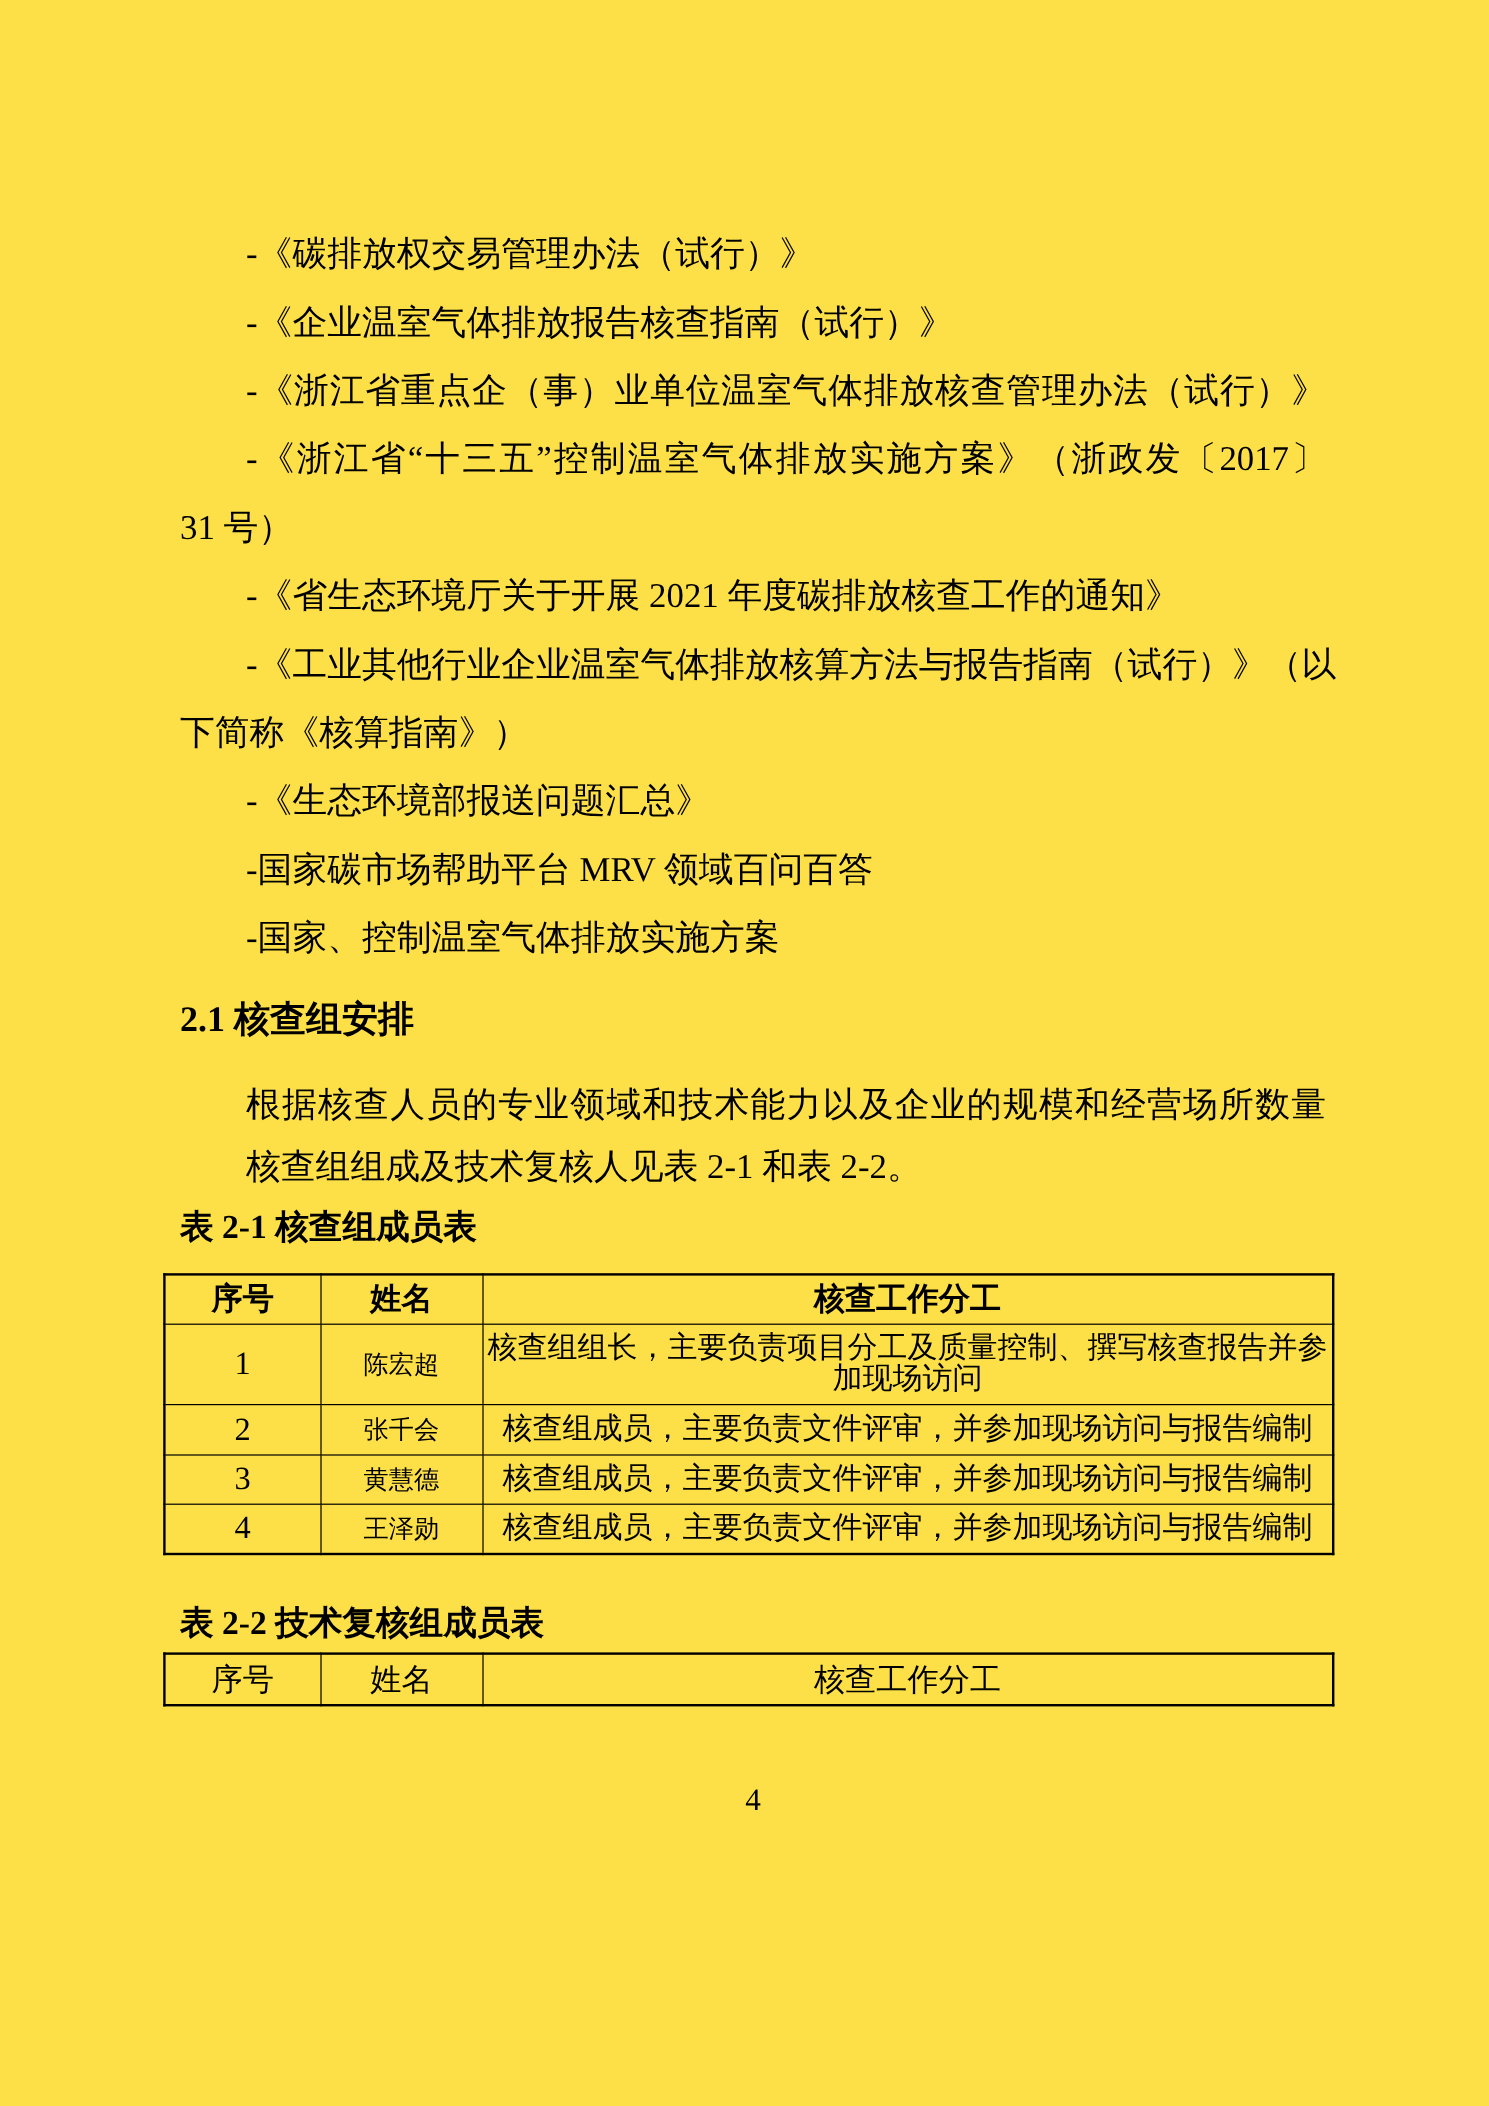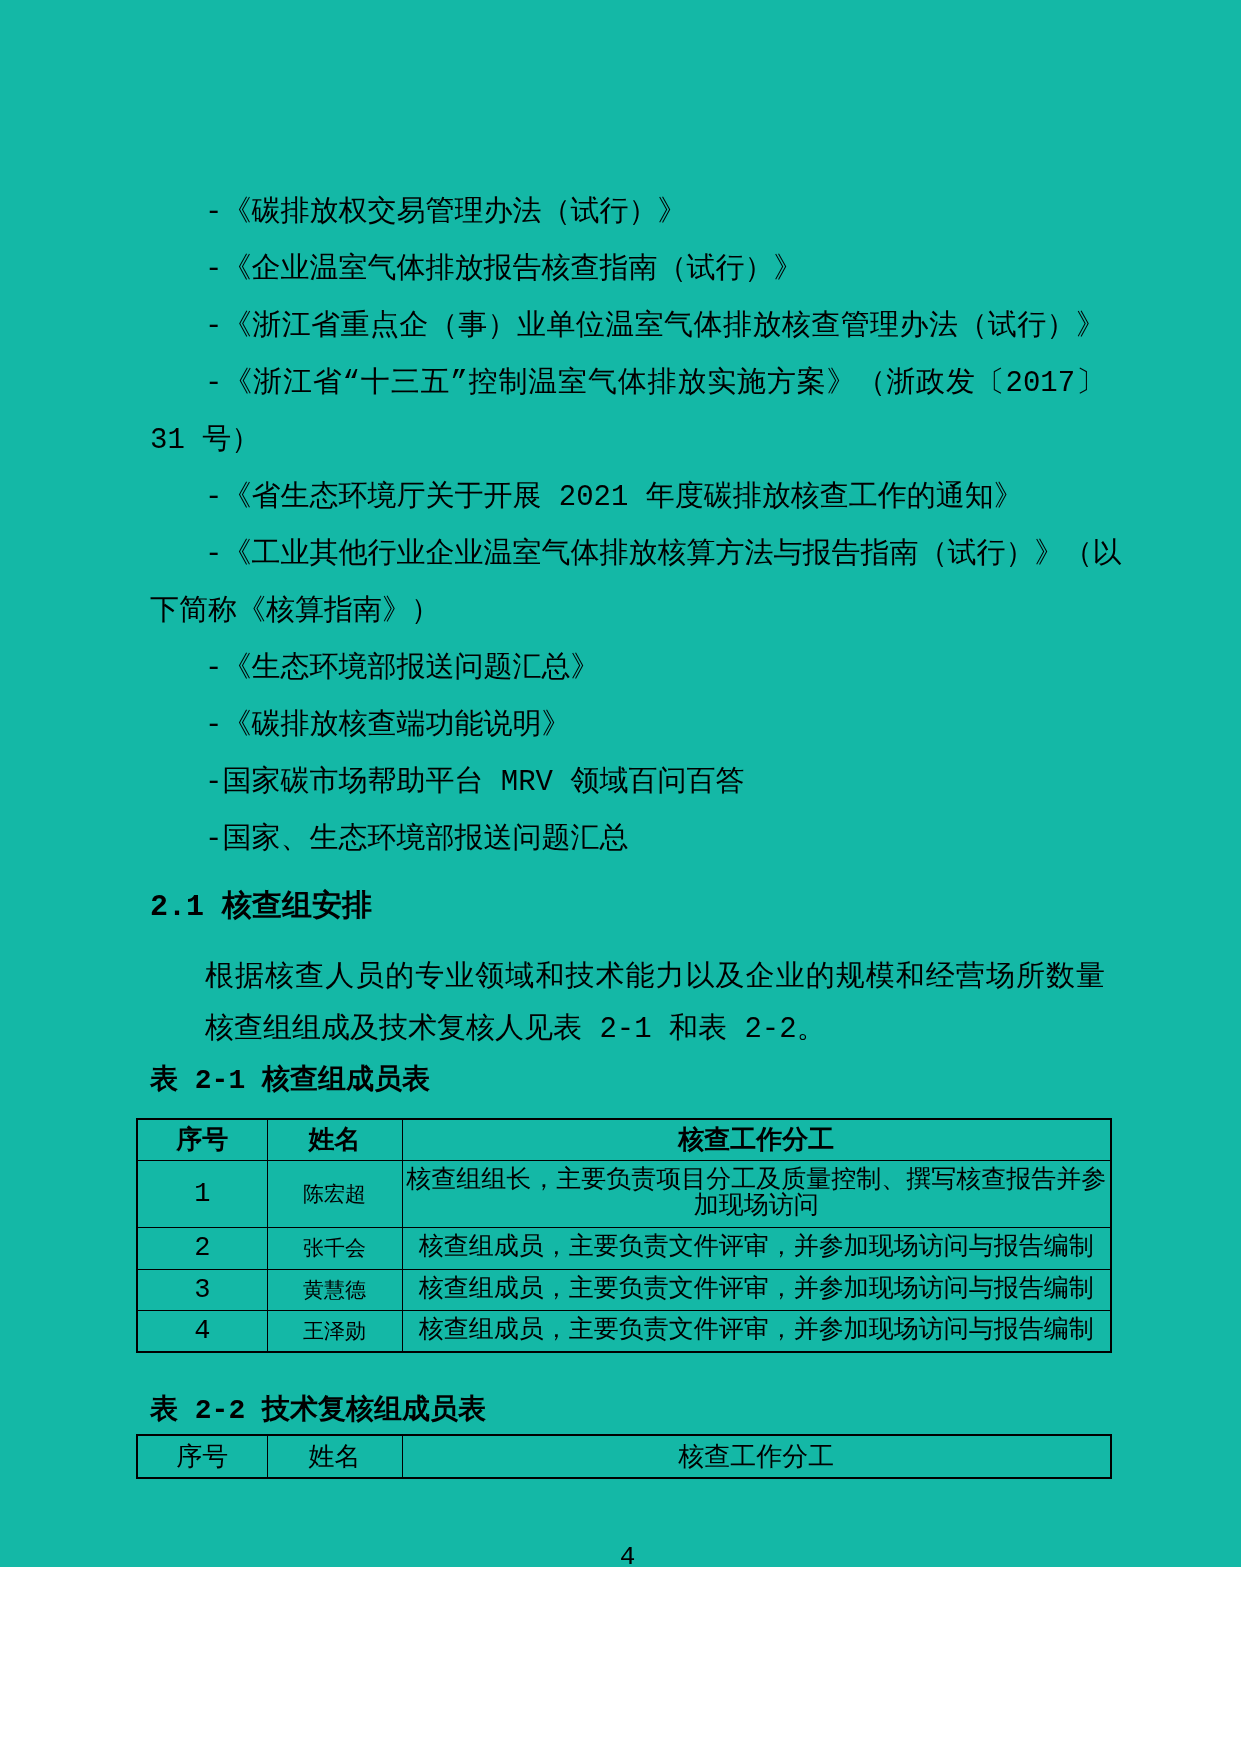--- a/index.html
+++ b/index.html
@@ -1,22 +1,22 @@
 <!DOCTYPE html>
 <html><head>
 <meta charset="utf-8">
 <style>
   html, body { margin: 0; padding: 0; background: #ffffff; }
   .page {
     position: relative;
     width: 1241px;
-    height: 1567px;
-    background: #14b8a6;
+    height: 1755px;
+    background: #fde047;
     color: #000000;
-    font-family: Liberation Mono, monospace;
+    font-family: Liberation Serif, serif;
     overflow: hidden;
   }
   .content { padding: 184px 136px 0 150px; }
 
   
   .ln {
     font-size: 29px;
     height: 57px;
     line-height: 57px;
     white-space: nowrap;
@@ -97,23 +97,22 @@
 
     <div class="ln ind">-《碳排放权交易管理办法（试行）》</div>
     <div class="ln ind">-《企业温室气体排放报告核查指南（试行）》</div>
     <div class="ln ind fill">-《浙江省重点企（事）业单位温室气体排放核查管理办法（试行）》</div>
     <div class="ln ind fill">-《浙江省“十三五”控制温室气体排放实施方案》（浙政发〔2017〕</div>
     <div class="ln">31 号）</div>
     <div class="ln ind">-《省生态环境厅关于开展 2021 年度碳排放核查工作的通知》</div>
     <div class="ln ind fill">-《工业其他行业企业温室气体排放核算方法与报告指南（试行）》（以</div>
     <div class="ln">下简称《核算指南》）</div>
     <div class="ln ind">-《生态环境部报送问题汇总》</div>
-    <div class="ln ind">-《碳排放核查端功能说明》</div>
     <div class="ln ind">-国家碳市场帮助平台 MRV 领域百问百答</div>
-    <div class="ln ind">-国家、生态环境部报送问题汇总</div>
+    <div class="ln ind">-国家、控制温室气体排放实施方案</div>
 
     <div class="sec21">2.1 核查组安排</div>
 
     <div class="para first ind fill">根据核查人员的专业领域和技术能力以及企业的规模和经营场所数量</div>
     <div class="para ind">核查组组成及技术复核人见表 2-1 和表 2-2。</div>
 
     <div class="tcap tcap1">表 2-1 核查组成员表</div>
     <table class="vtab vtab1">
       <colgroup>
           <col class="col-no">

